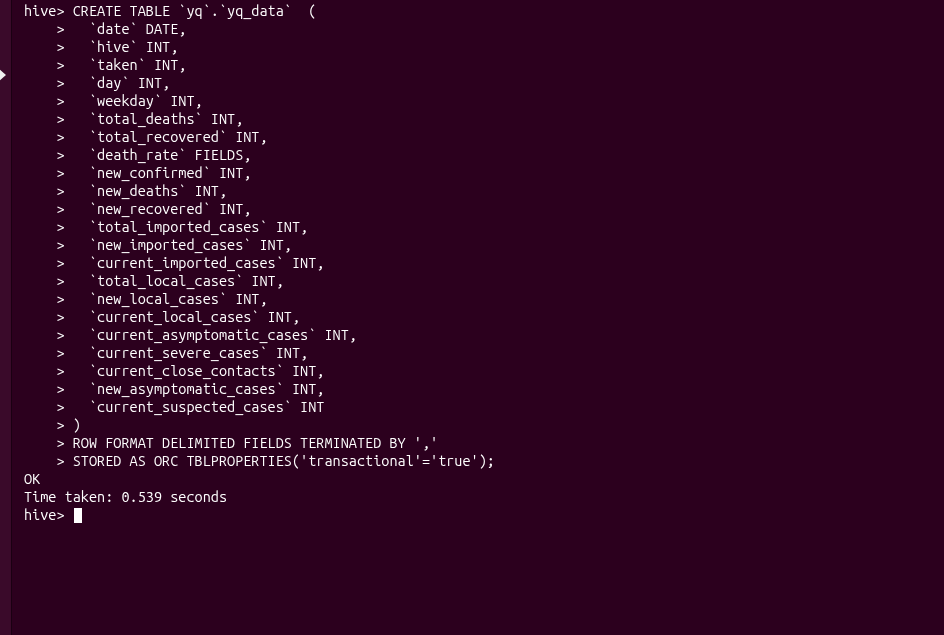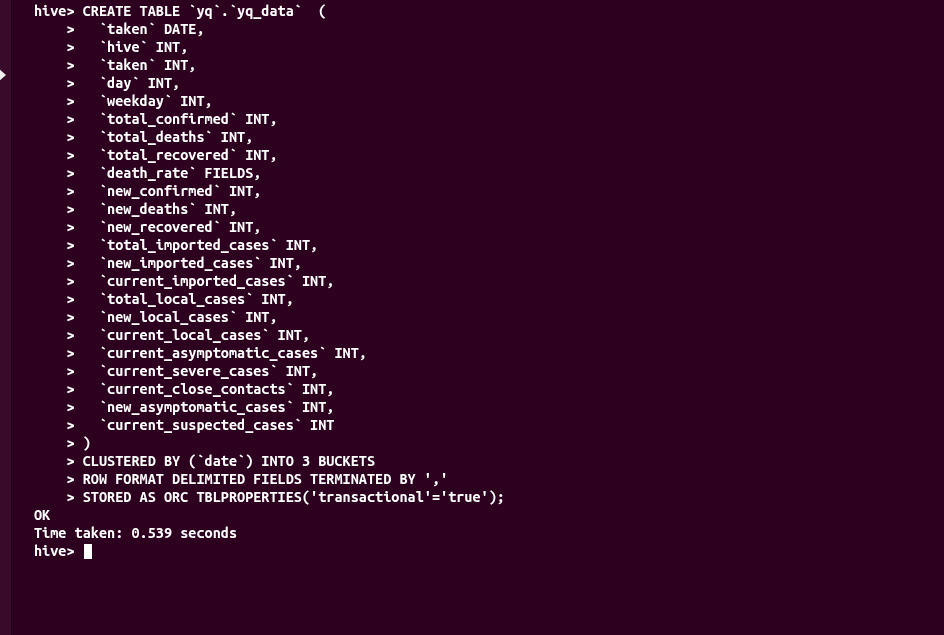--- a/index.html
+++ b/index.html
@@ -31,23 +31,22 @@
       left: -2px;
       top: 68px;
       width: 0;
       height: 0;
       border-top: 7px solid transparent;
       border-bottom: 7px solid transparent;
       border-left: 8px solid #f0f0f0;
     }
     .terminal {
       flex: 1;
-      padding: 2px 22px;
+      padding: 2px 12px;
       overflow: hidden;
-      font-weight: bold;
     }
     .line {
       white-space: pre;
       font-family: inherit;
     }
     .prompt {
       color: #ffffff;
     }
     .cursor {
       display: inline-block;
@@ -61,44 +60,42 @@
 </head>
 <body>
 
 <div class="launcher">
   <div class="launcher-arrow"></div>
 </div>
 
 <div class="terminal">
   <div id="lines-container">
       <div class="line"><span class="prompt">hive&gt;</span><span> CREATE TABLE `yq`.`yq_data`  (</span></div>
-      <div class="line"><span class="prompt">    &gt;</span><span>   `taken` DATE,</span></div>
+      <div class="line"><span class="prompt">    &gt;</span><span>   `date` DATE,</span></div>
       <div class="line"><span class="prompt">    &gt;</span><span>   `hive` INT,</span></div>
       <div class="line"><span class="prompt">    &gt;</span><span>   `taken` INT,</span></div>
       <div class="line"><span class="prompt">    &gt;</span><span>   `day` INT,</span></div>
       <div class="line"><span class="prompt">    &gt;</span><span>   `weekday` INT,</span></div>
-      <div class="line"><span class="prompt">    &gt;</span><span>   `total_confirmed` INT,</span></div>
       <div class="line"><span class="prompt">    &gt;</span><span>   `total_deaths` INT,</span></div>
       <div class="line"><span class="prompt">    &gt;</span><span>   `total_recovered` INT,</span></div>
       <div class="line"><span class="prompt">    &gt;</span><span>   `death_rate` FIELDS,</span></div>
       <div class="line"><span class="prompt">    &gt;</span><span>   `new_confirmed` INT,</span></div>
       <div class="line"><span class="prompt">    &gt;</span><span>   `new_deaths` INT,</span></div>
       <div class="line"><span class="prompt">    &gt;</span><span>   `new_recovered` INT,</span></div>
       <div class="line"><span class="prompt">    &gt;</span><span>   `total_imported_cases` INT,</span></div>
       <div class="line"><span class="prompt">    &gt;</span><span>   `new_imported_cases` INT,</span></div>
       <div class="line"><span class="prompt">    &gt;</span><span>   `current_imported_cases` INT,</span></div>
       <div class="line"><span class="prompt">    &gt;</span><span>   `total_local_cases` INT,</span></div>
       <div class="line"><span class="prompt">    &gt;</span><span>   `new_local_cases` INT,</span></div>
       <div class="line"><span class="prompt">    &gt;</span><span>   `current_local_cases` INT,</span></div>
       <div class="line"><span class="prompt">    &gt;</span><span>   `current_asymptomatic_cases` INT,</span></div>
       <div class="line"><span class="prompt">    &gt;</span><span>   `current_severe_cases` INT,</span></div>
       <div class="line"><span class="prompt">    &gt;</span><span>   `current_close_contacts` INT,</span></div>
       <div class="line"><span class="prompt">    &gt;</span><span>   `new_asymptomatic_cases` INT,</span></div>
       <div class="line"><span class="prompt">    &gt;</span><span>   `current_suspected_cases` INT</span></div>
       <div class="line"><span class="prompt">    &gt;</span><span> )</span></div>
-      <div class="line"><span class="prompt">    &gt;</span><span> CLUSTERED BY (`date`) INTO 3 BUCKETS</span></div>
       <div class="line"><span class="prompt">    &gt;</span><span> ROW FORMAT DELIMITED FIELDS TERMINATED BY ','</span></div>
       <div class="line"><span class="prompt">    &gt;</span><span> STORED AS ORC TBLPROPERTIES('transactional'='true');</span></div>
       <div class="line">OK</div>
       <div class="line">Time taken: 0.539 seconds</div>
     </div>
   <div class="line"><span class="prompt">hive&gt;</span> <span class="cursor"></span></div>
 </div>
 
 </body></html>

